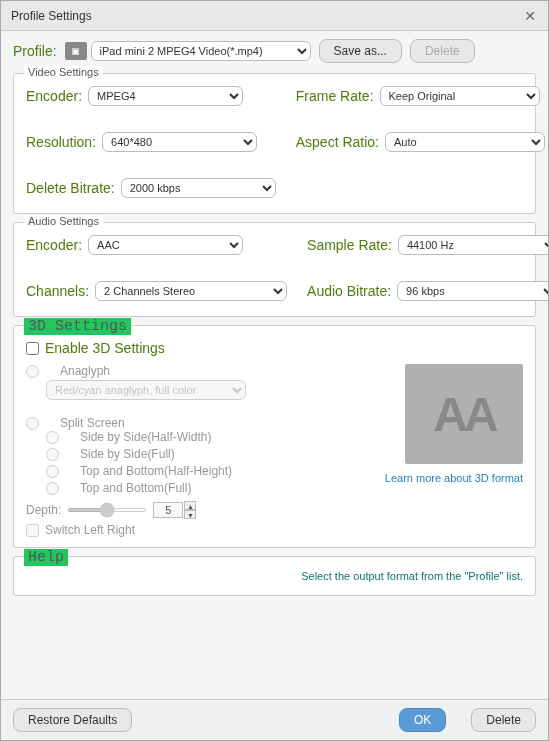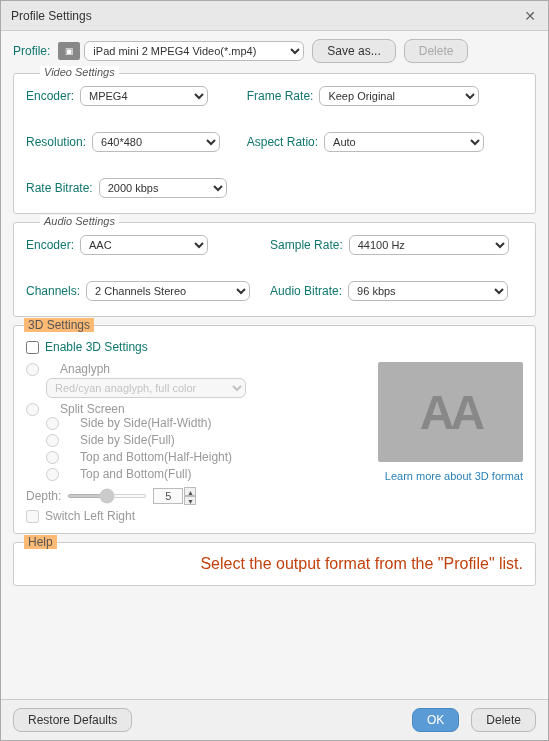--- a/index.html
+++ b/index.html
@@ -119,40 +119,39 @@
       background: white;
       position: relative;
       padding: 6px 12px 10px;
     }
     .section-title {
       font-size: 11px;
       color: #555;
       background: white;
       position: absolute;
       top: -8px;
-      left: 26px;
+      left: 10px;
       padding: 0 4px;
-      font-style: italic;
     }
     .section-body {
       margin-top: 6px;
     }
     .form-row {
       display: flex;
       align-items: center;
       gap: 6px;
       margin-bottom: 5px;
     }
     .form-label {
-      font-size: 12px;
-      color: #0f766e;
+      font-size: 14px;
+      color: #4d7c0f;
       text-align: right;
       white-space: nowrap;
     }
-    .form-select { width: 128px; }
+    .form-select { width: 155px; }
     .wide-select { width: 160px; }
 
     .two-col {
       display: flex;
       gap: 20px;
     }
     .col {
       display: flex;
       flex-direction: column;
       gap: 21px;
@@ -177,21 +176,21 @@
       color: #999;
     }
     .sub-radio-group {
       margin-left: 20px;
       display: flex;
       flex-direction: column;
       gap: 3px;
     }
 
     .preview-box {
-      width: 145px;
+      width: 118px;
       height: 100px;
       background: #b0b0b0;
       display: flex;
       align-items: center;
       justify-content: center;
       border-radius: 2px;
     }
     .preview-text {
       font-size: 48px;
       font-weight: bold;
@@ -272,61 +271,62 @@
     }
 
     .section-3d {
       border: 1px solid #ccc;
       border-radius: 3px;
       margin-bottom: 8px;
       background: white;
       position: relative;
     }
     .section-3d-title {
-      font-size: 12px;
+      font-size: 15px;
       color: #555;
-      background: #fdba74;
+      background: #22c55e;
       position: absolute;
       top: -8px;
       left: 10px;
       padding: 0 4px;
+      font-family: Liberation Mono, monospace;
     }
     .section-3d-body {
       padding: 10px 12px 10px;
       margin-top: 4px;
     }
 
     .help-section {
       border: 1px solid #ccc;
       border-radius: 3px;
       margin-bottom: 8px;
       background: white;
       position: relative;
       text-align: right;
     }
     .help-body {
       padding: 8px 12px 12px;
       margin-top: 4px;
     }
     .help-text {
-      font-size: 16px;
-      color: #c2410c;
+      font-size: 11px;
+      color: #0f766e;
     }
 
     .footer {
       border-top: 1px solid #ccc;
       background: #f0f0f0;
       padding: 8px 12px;
       display: flex;
       justify-content: space-between;
       align-items: center;
     }
     .footer-right {
       display: flex;
-      gap: 12px;
+      gap: 25px;
     }
 
     input[type="radio"] { accent-color: #888; }
     input[disabled] { cursor: not-allowed; }
 
     .anaglyph-select-wrap {
       margin-left: 20px;
       margin-top: 2px;
     }
     .anaglyph-select {
@@ -372,21 +372,21 @@
                 <option>MPEG4</option>
               </select>
             </div>
             <div class="form-row">
               <span class="form-label">Resolution:</span>
               <select class="form-select">
                 <option>640*480</option>
               </select>
             </div>
             <div class="form-row">
-              <span class="form-label">Rate Bitrate:</span>
+              <span class="form-label">Delete Bitrate:</span>
               <select class="form-select">
                 <option>2000 kbps</option>
               </select>
             </div>
           </div>
           <div class="col">
             <div class="form-row">
               <span class="form-label">Frame Rate:</span>
               <select class="wide-select">
                 <option>Keep Original</option>
@@ -409,21 +409,21 @@
         <div class="two-col">
           <div class="col">
             <div class="form-row">
               <span class="form-label">Encoder:</span>
               <select class="form-select">
                 <option>AAC</option>
               </select>
             </div>
             <div class="form-row">
               <span class="form-label">Channels:</span>
-              <select class="form-select" style="width:164px;">
+              <select class="form-select" style="width:192px;">
                 <option>2 Channels Stereo</option>
               </select>
             </div>
           </div>
           <div class="col">
             <div class="form-row">
               <span class="form-label">Sample Rate:</span>
               <select class="wide-select">
                 <option>44100 Hz</option>
               </select>
@@ -453,21 +453,21 @@
             <div class="radio-row">
               <input type="radio" name="3dmode" id="anaglyph" disabled="" style="">
               <label for="anaglyph" class="radio-label">Anaglyph</label>
             </div>
             <div class="anaglyph-select-wrap">
               <select class="anaglyph-select" disabled="">
                 <option>Red/cyan anaglyph, full color</option>
               </select>
             </div>
 
-            <div class="radio-row" style="margin-top:4px;">
+            <div class="radio-row" style="margin-top:16px;">
               <input type="radio" name="3dmode" id="splitscreen" disabled="" style="">
               <label for="splitscreen" class="radio-label">Split Screen</label>
             </div>
             <div class="sub-radio-group">
               <div class="radio-row">
                 <input type="radio" name="3dsubmode" disabled="" style="">
                 <span class="radio-label">Side by Side(Half-Width)</span>
               </div>
               <div class="radio-row">
                 <input type="radio" name="3dsubmode" disabled="" style="">

